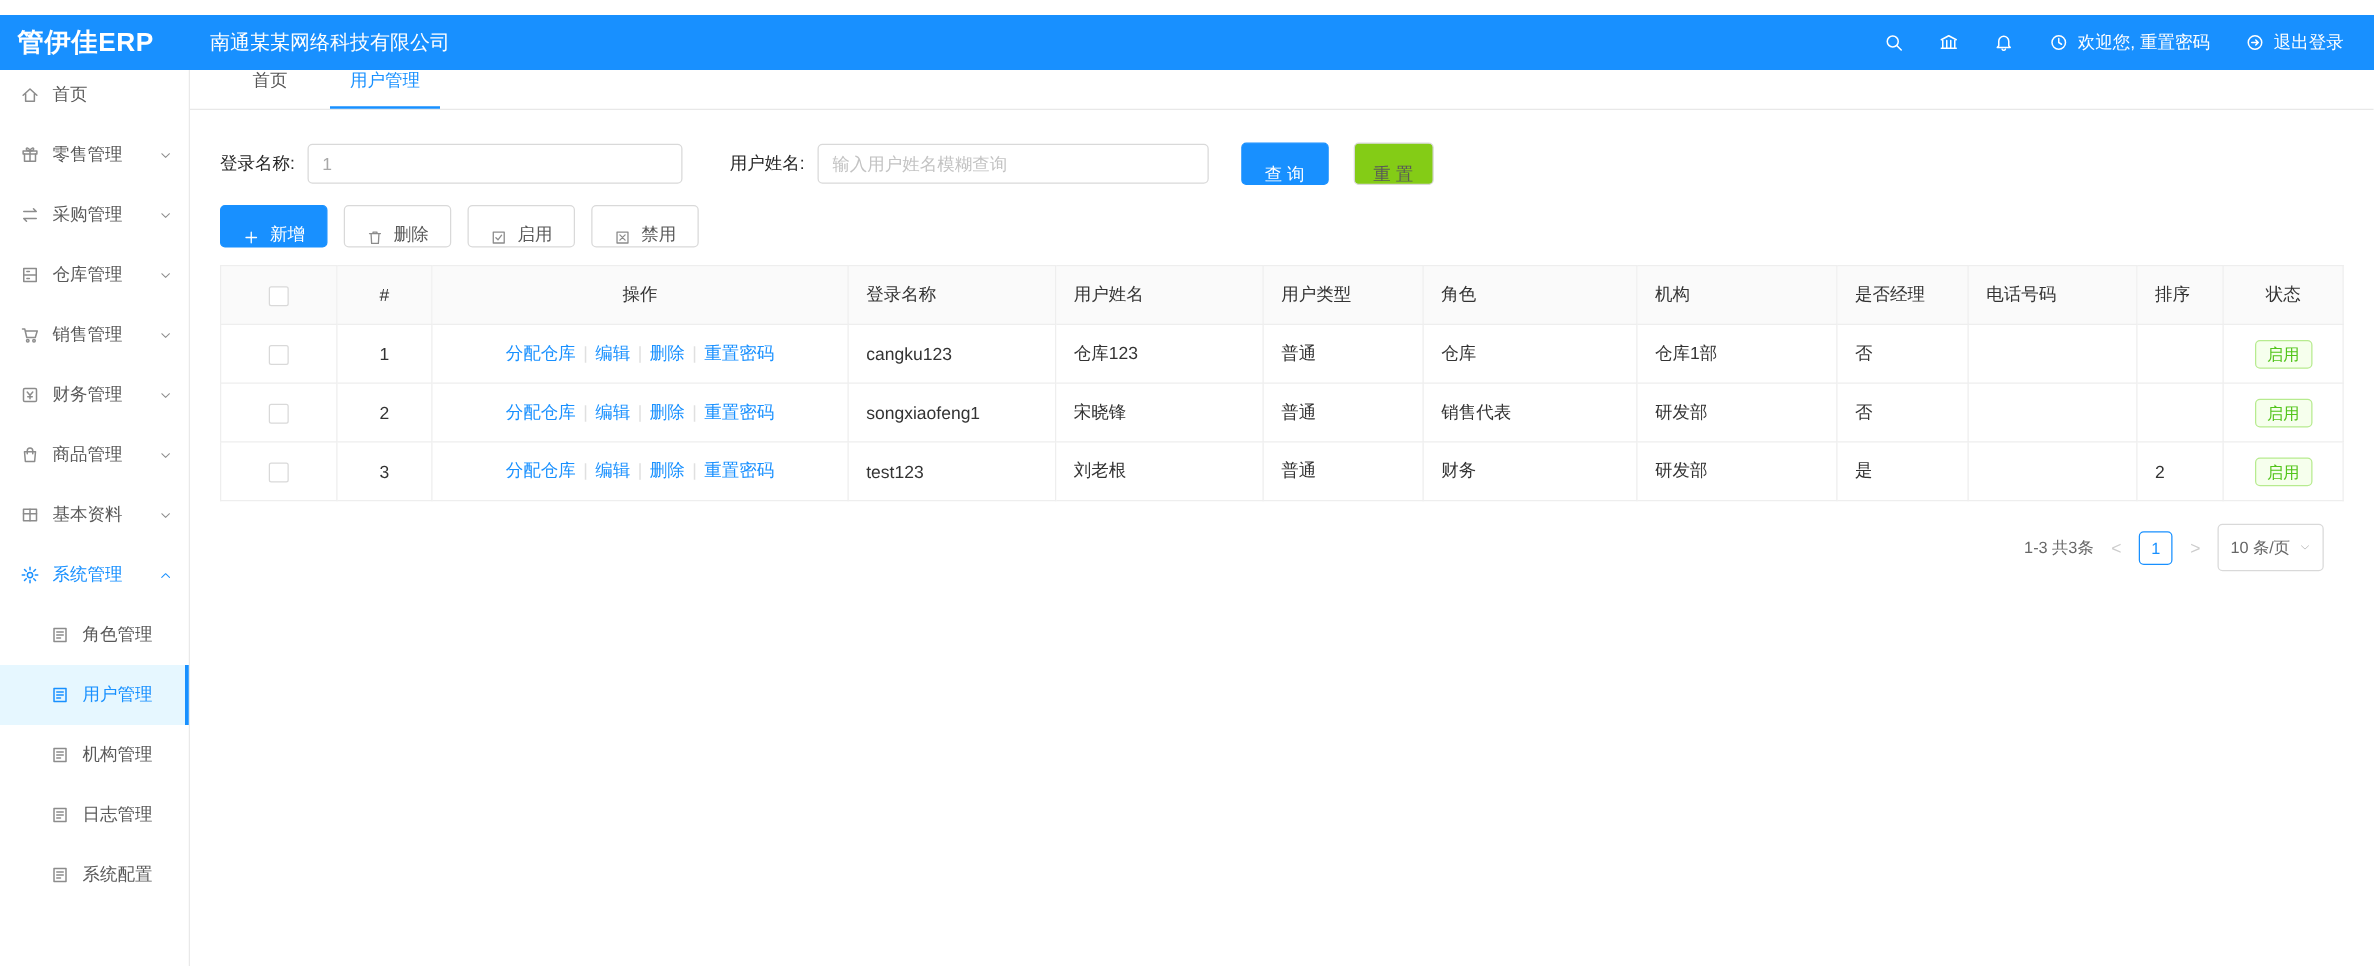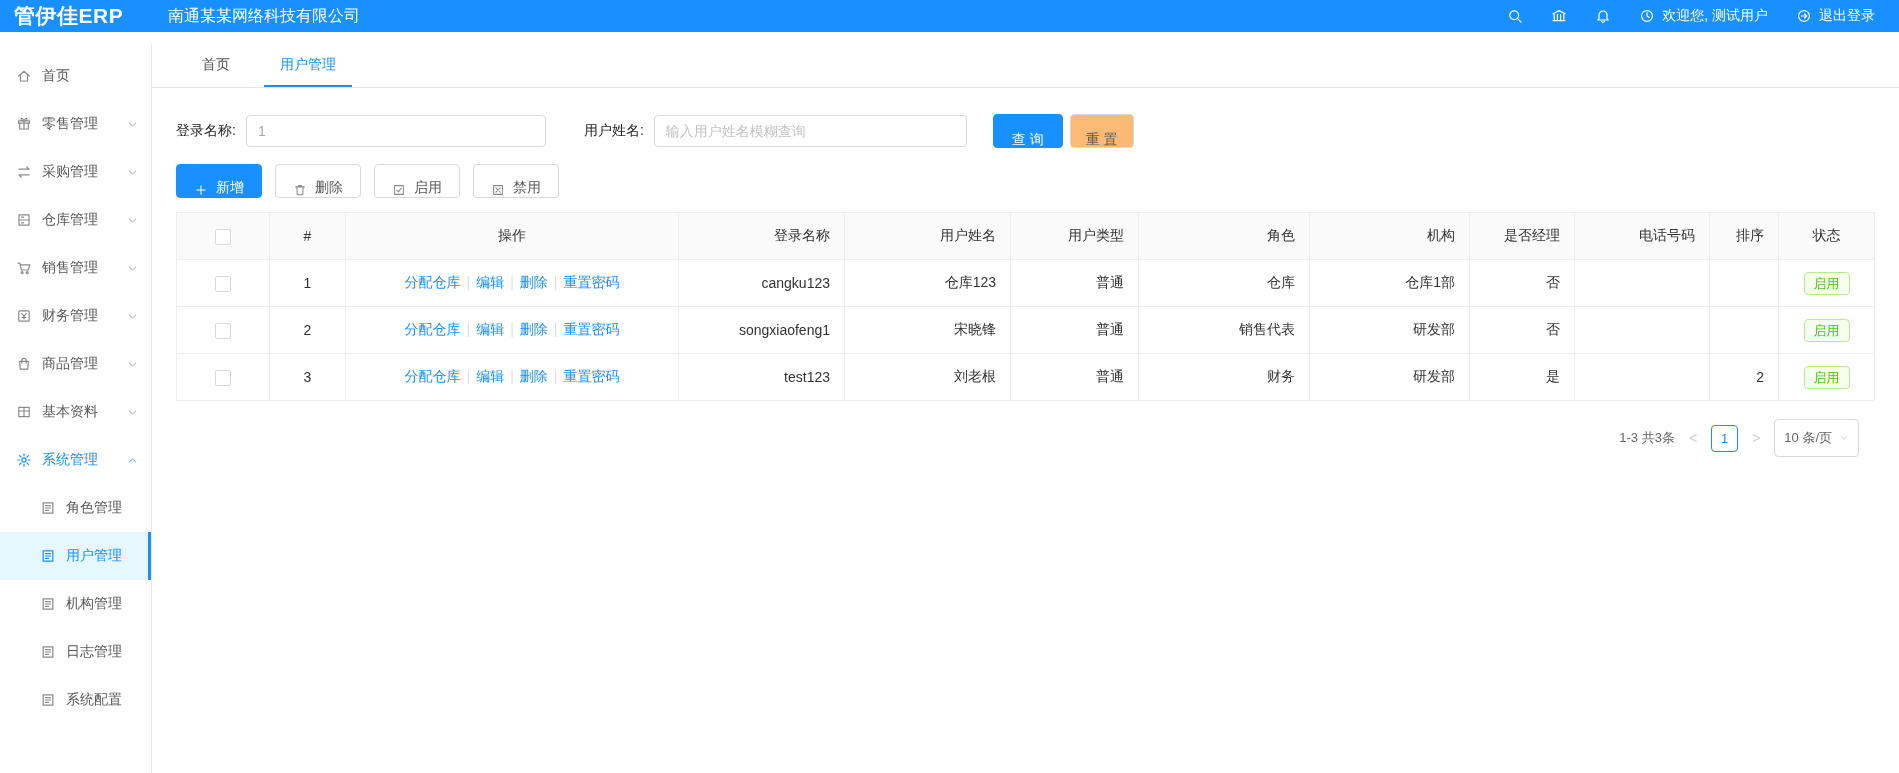--- a/index.html
+++ b/index.html
@@ -5,21 +5,21 @@
   * { box-sizing: border-box; margin: 0; padding: 0; }
   html,body { width: 1899px; height: 773px; }
   body {
     font-family: "Liberation Sans", sans-serif;
     background: #fff; color: #333; overflow: hidden; font-size: 14px;
   }
   svg { display: block; }
 
   
   .app-header {
-    position: fixed; top: 0; left: 0; width: 1899px; height: 32px;
+    position: fixed; top: 12px; left: 0; width: 1899px; height: 44px;
     background: #1890ff; color: #fff; display: flex; align-items: center; z-index: 20;
   }
   .logo { width: 152px; padding-left: 14px; font-size: 21px; font-weight: 700; letter-spacing: .5px; white-space: nowrap; }
   .company { font-size: 16px; margin-left: 16px; }
   .header-right { margin-left: auto; display: flex; align-items: center; gap: 28px; padding-right: 24px; }
   .hdr-item { display: flex; align-items: center; gap: 7px; cursor: pointer; font-size: 14px; }
 
   
   .sidebar {
     position: fixed; top: 44px; left: 0; bottom: 0; width: 152px;
@@ -52,40 +52,40 @@
   .f-input {
     height: 32px; border: 1px solid #d9d9d9; border-radius: 4px;
     padding: 0 11px; font-size: 14px; margin-left: 10px; outline: none;
     font-family: "Liberation Sans", sans-serif;
   }
   .f-input.login { width: 300px; color: #a8a8a8; }
   .f-input.uname { width: 313px; color: #333; }
   .f-input::placeholder { color: #c3c3c3; }
   .btn { height: 32px; border-radius: 4px; font-size: 14px; cursor: pointer; font-family: "Liberation Sans", sans-serif; }
   .btn-primary { background: #1890ff; border: 1px solid #1890ff; color: #fff; padding: 16px 18px; margin-left: 26px; }
-  .btn-plain { background: #fdba74; border: 1px solid #d9d9d9; color: #595959; padding: 16px 15px; margin-left: 7px; }
+  .btn-plain { background: #84cc16; border: 1px solid #d9d9d9; color: #595959; padding: 16px 15px; margin-left: 20px; }
 
   .toolbar { display: flex; align-items: center; gap: 13px; padding: 16px 24px 0 24px; }
   .tbtn {
     height: 34px; display: inline-flex; align-items: flex-end; gap: 8px;
     padding: 0 17px; border-radius: 4px; font-size: 14px; cursor: pointer;
     font-family: "Liberation Sans", sans-serif;
   }
   .tbtn.primary { background: #1890ff; color: #fff; border: 1px solid #1890ff; }
   .tbtn.plain { background: #fff; color: #595959; border: 1px solid #d9d9d9; }
   .tbtn.plain .ticon { color: #8c8c8c; display: flex; }
   .tbtn.primary .ticon { color: #fff; display: flex; }
   .tbtn .ticon svg { width: 14px; height: 14px; }
 
   
   .table-wrap { padding: 14px 24px 0 24px; }
   table { width: 100%; border-collapse: collapse; table-layout: fixed; }
   th, td {
     border: 1px solid #eeeeee; height: 47px; padding: 0 14px;
-    font-weight: normal; text-align: right; color: #333;
+    font-weight: normal; text-align: left; color: #333;
     white-space: nowrap; overflow: hidden; font-size: 14px;
   }
   th { background: #fafafa; }
   .col-center { text-align: center; }
   td.ops { padding: 0 6px; }
   .ops a { color: #1890ff; text-decoration: none; cursor: pointer; }
   .op-sep { color: #e0e0e0; margin: 0 6px; }
   .chk {
     width: 16px; height: 16px; border: 1px solid #d9d9d9; border-radius: 2px;
     background: #fff; display: inline-block; vertical-align: middle; cursor: pointer;
@@ -136,21 +136,21 @@
           <path d="M12 10.6V7a4 4 0 1 0-8 0v3.6L2.8 12h10.4zM6.7 13.4a1.4 1.4 0 0 0 2.6 0"></path>
         </svg>
       </span>
     <span class="hdr-item">
       <span>
           <svg width="16" height="16" viewBox="0 0 16 16" fill="none" stroke="currentColor" stroke-width="1.2" stroke-linecap="round" stroke-linejoin="round">
             <circle cx="8" cy="8" r="5.4"></circle>
             <path d="M8 4.8V8l2.2 1.4"></path>
           </svg>
         </span>
-      <span>欢迎您, 测试用户</span>
+      <span>欢迎您, 重置密码</span>
     </span>
     <span class="hdr-item">
       <span>
           <svg width="16" height="16" viewBox="0 0 16 16" fill="none" stroke="currentColor" stroke-width="1.2" stroke-linecap="round" stroke-linejoin="round">
             <circle cx="8" cy="8" r="5.4"></circle>
             <path d="M5.4 8h5M8.6 6l2 2-2 2"></path>
           </svg>
         </span>
       <span>退出登录</span>
     </span>

